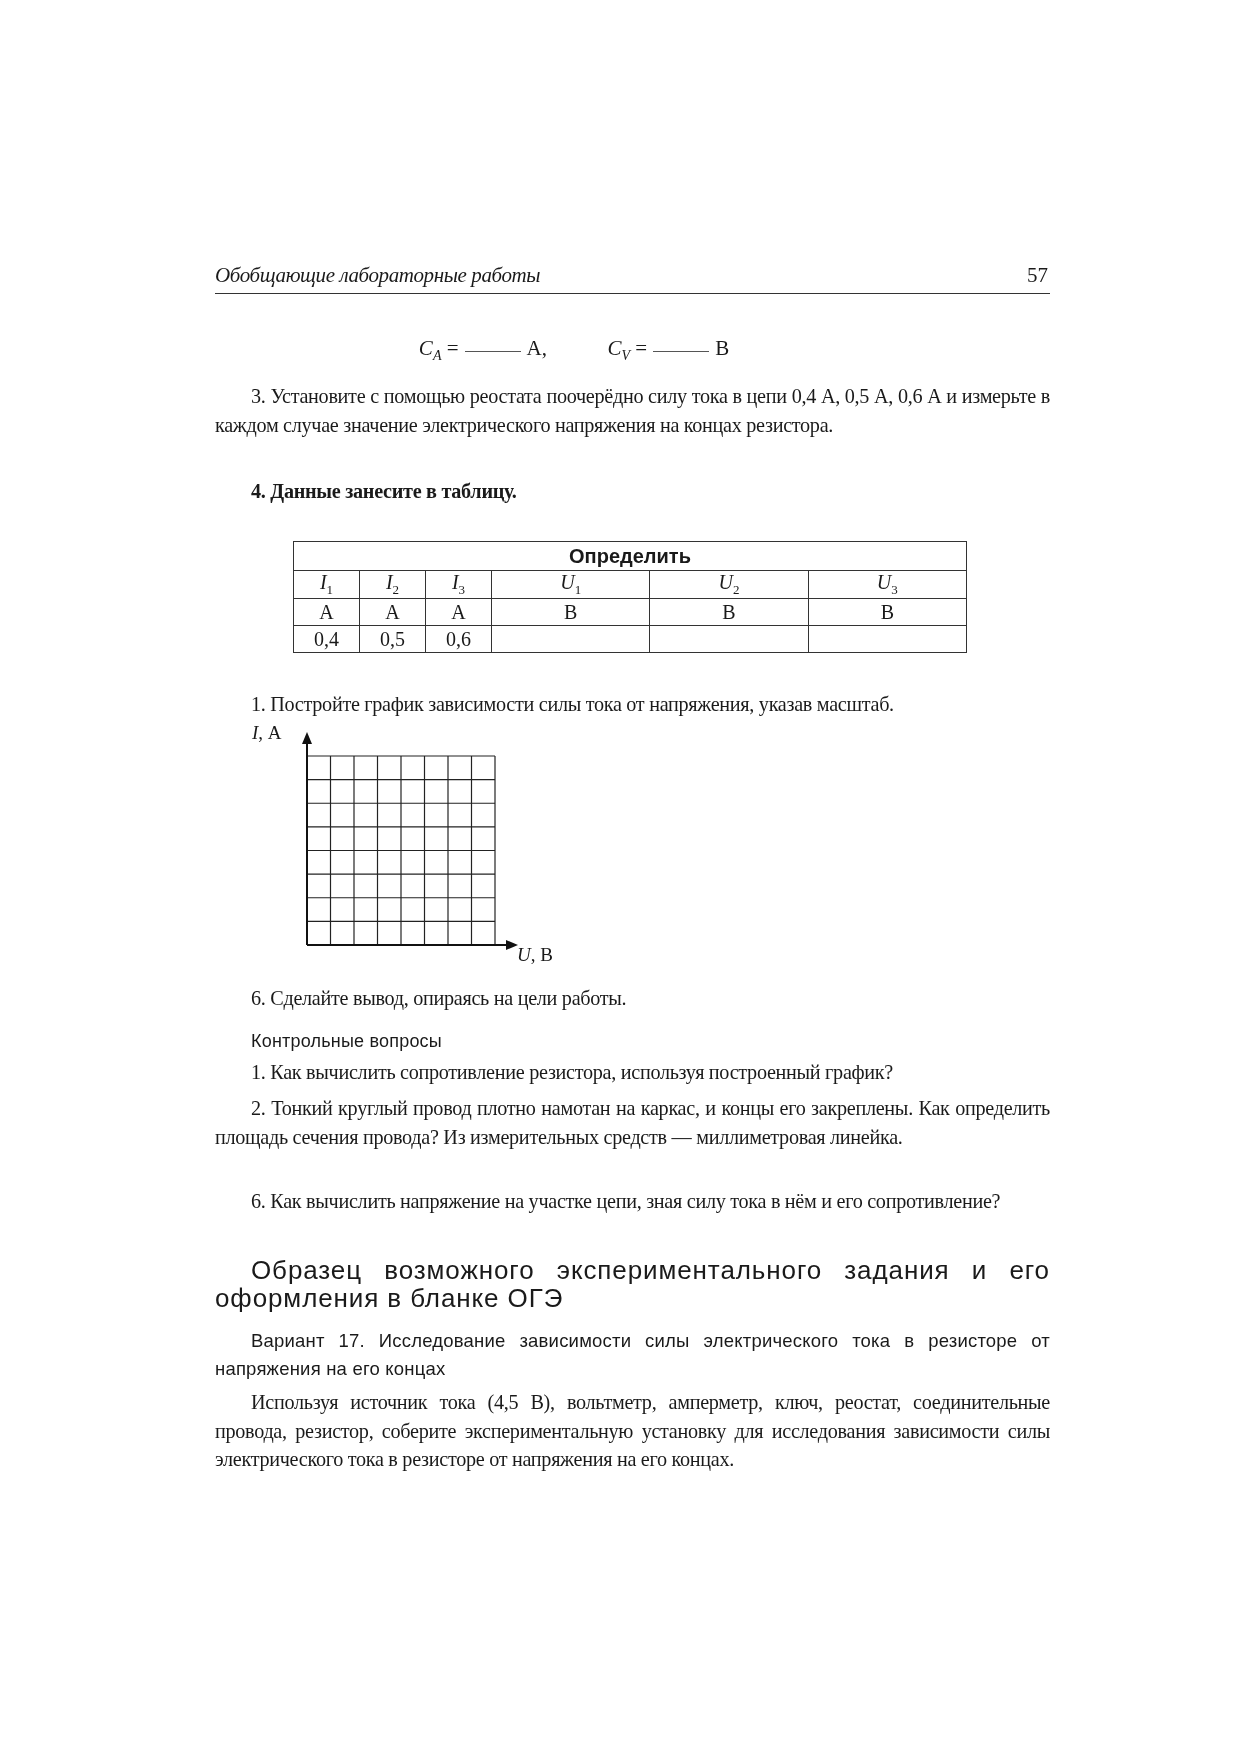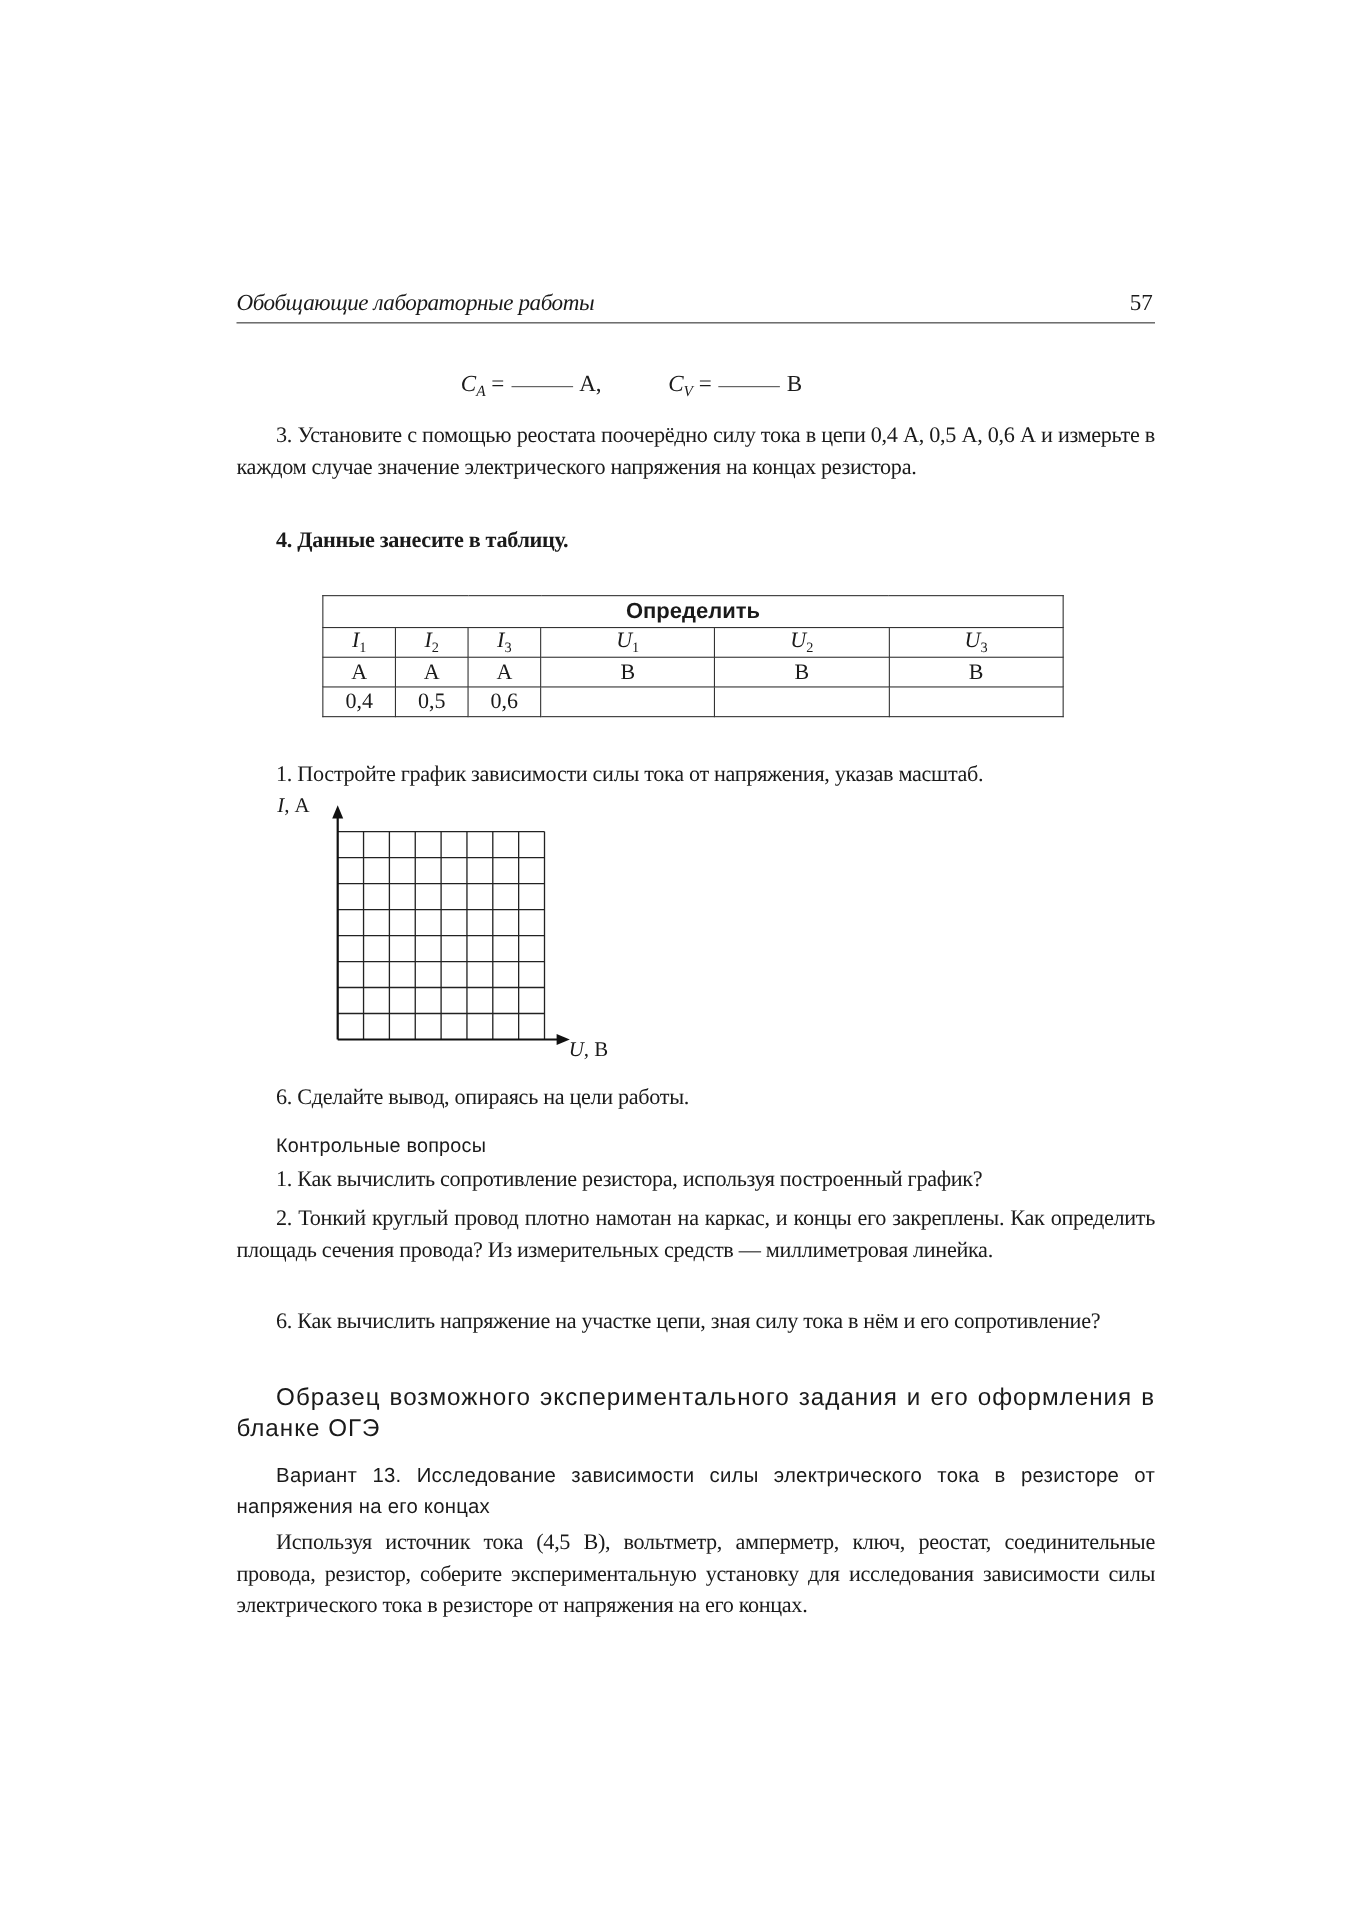--- a/index.html
+++ b/index.html
@@ -110,15 +110,15 @@
   <polygon points="278,225 266,220 266,230" fill="#111"></polygon>
 </svg>
 
 <div class="abs para ind" style="top:984px;">6. Сделайте вывод, опираясь на цели работы.</div>
 
 <div class="abs para ind bold-h" style="top:1027px; font-size:18px;">Контрольные вопросы</div>
 <div class="abs para ind" style="top:1058px;">1. Как вычислить сопротивление резистора, используя построенный график?</div>
 <div class="abs para ind" style="top:1094px;">2. Тонкий круглый провод плотно намотан на каркас, и концы его закреплены. Как определить площадь сечения провода? Из измерительных средств — миллиметровая линейка.</div>
 <div class="abs para ind" style="top:1187px;">6. Как вычислить напряжение на участке цепи, зная силу тока в нём и его сопротивление?</div>
 
-<div class="abs para ind bold-h" style="top:1256px; font-size:22px; letter-spacing:0.9px; line-height:28px;">Образец возможного экспериментального задания и его оформления в бланке ОГЭ</div>
-<div class="abs para ind bold-h" style="top:1327px; font-size:18.5px; line-height:28px;">Вариант 13. Исследование зависимости силы электрического тока в резисторе от напряжения на его концах</div>
+<div class="abs para ind bold-h" style="top:1256px; font-size:26px; letter-spacing:0.9px; line-height:28px;">Образец возможного экспериментального задания и его оформления в бланке ОГЭ</div>
+<div class="abs para ind bold-h" style="top:1327px; font-size:18.5px; line-height:28px;">Вариант 17. Исследование зависимости силы электрического тока в резисторе от напряжения на его концах</div>
 <div class="abs para ind" style="top:1388px;">Используя источник тока (4,5 В), вольтметр, амперметр, ключ, реостат, соединительные провода, резистор, соберите экспериментальную установку для исследования зависимости силы электрического тока в резисторе от напряжения на его концах.</div>
 
 </body></html>

